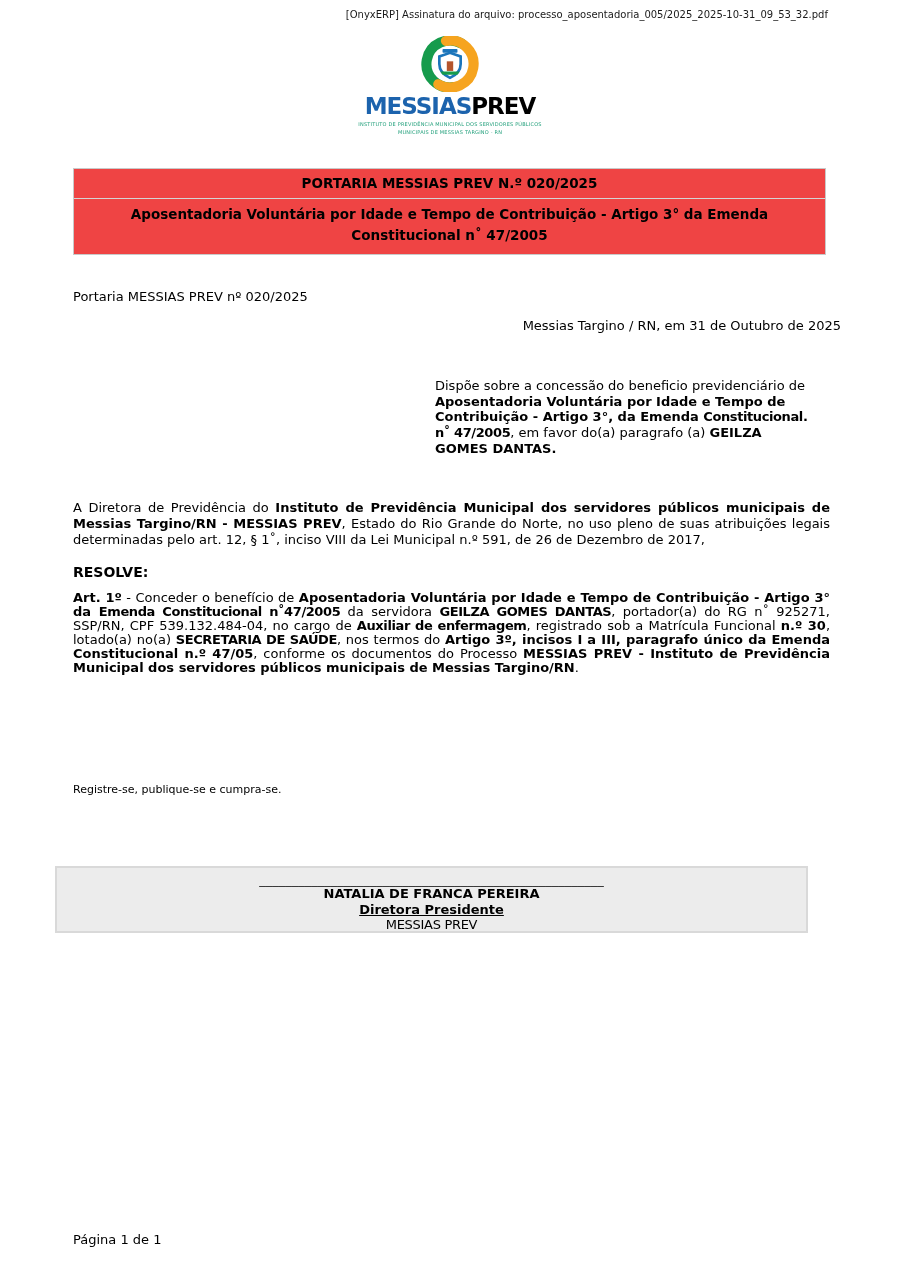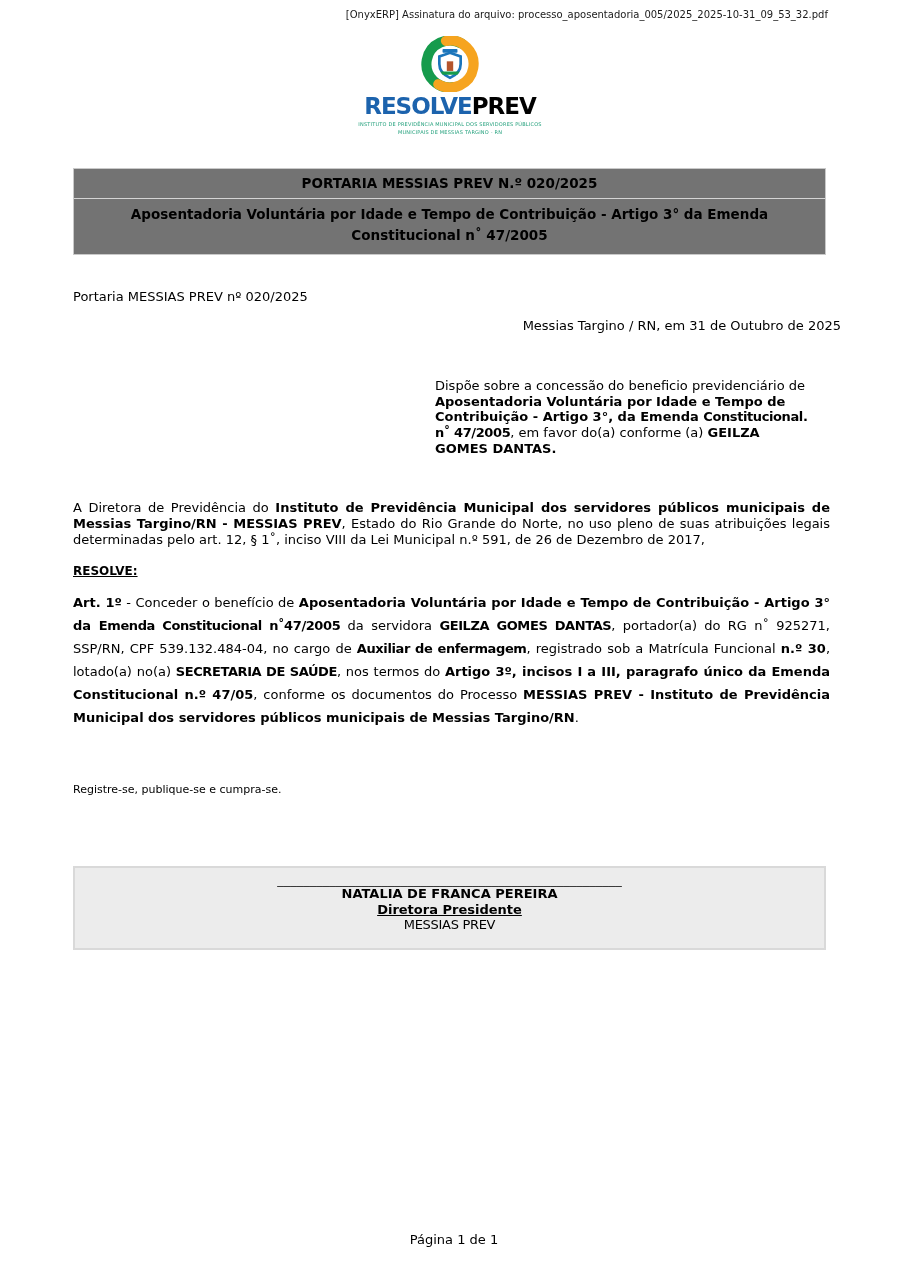--- a/index.html
+++ b/index.html
@@ -9,82 +9,82 @@
   }
   .abs{position:absolute;}
   .doc-header{top:9px;right:72px;font-size:10px;color:#1a1a1a;white-space:nowrap;text-align:right;}
   .logo-block{top:36px;left:0;width:100%;text-align:center;line-height:1;}
   .emblem{display:block;margin:0 auto;}
   .wordmark{margin-top:3px;font-size:23px;font-weight:bold;letter-spacing:-1px;line-height:1;}
   .wm-blue{color:#1c63ad;}
   .wm-green{color:#000000;}
   .logo-sub{margin-top:3px;font-size:5px;line-height:1.5;color:#23a07c;letter-spacing:.2px;}
   .title-box{
-    top:168px;left:73px;width:753px;background:#737373;border:1px solid #c9c9c9;
+    top:168px;left:73px;width:753px;background:#ef4444;border:1px solid #c9c9c9;
     text-align:center;font-weight:bold;font-size:13.5px;box-sizing:border-box;
   }
   .title-row1{padding:6px 8px 7px;border-bottom:1px solid #d4d4d4;}
   .title-row2{padding:5px 20px 8px;line-height:21px;}
   .title-row2-inner{max-width:690px;margin:0 auto;}
   .ref-line{top:289px;left:73px;font-size:13px;}
   .dateline{top:318px;left:73px;width:768px;text-align:right;font-size:13px;}
   .summary{top:378px;left:435px;width:378px;font-size:13px;line-height:15.7px;}
   .preamble{top:500px;left:73px;width:757px;font-size:13px;line-height:16.1px;text-align:justify;}
-  .resolve{top:564px;left:73px;font-size:12px;font-weight:bold;text-decoration:underline;}
-  .article1{top:591px;left:73px;width:757px;font-size:13px;line-height:23px;text-align:justify;}
+  .resolve{top:564px;left:73px;font-size:14px;font-weight:bold;}
+  .article1{top:591px;left:73px;width:757px;font-size:13px;line-height:14px;text-align:justify;}
   .article2{top:729px;left:73px;width:757px;font-size:13px;line-height:16.4px;}
   .closing{top:783px;left:73px;font-size:11px;}
   .sig-box{
-    top:866px;left:73px;width:753px;height:84px;background:#ececec;border:2px solid #d9d9d9;
+    top:866px;left:55px;width:753px;height:67px;background:#ececec;border:2px solid #d9d9d9;
     box-sizing:border-box;text-align:center;font-size:13px;
   }
   .sig-line{margin-top:5px;line-height:13px;font-size:13px;color:#222;}
   .sig-name{font-weight:bold;line-height:15.5px;}
   .sig-role{font-weight:bold;line-height:15.5px;text-decoration:underline;}
   .sig-org{line-height:15.5px;letter-spacing:-.3px;}
-  .page-number{top:1232px;left:73px;width:762px;text-align:center;font-size:13px;}
+  .page-number{top:1232px;left:73px;width:762px;text-align:left;font-size:13px;}
   .b{font-weight:bold;}
   .n{letter-spacing:-.4px;}
 </style>
 </head>
 <body>
 
 <div class="page">
 
   <div class="abs doc-header">[OnyxERP] Assinatura do arquivo: processo_aposentadoria_005/2025_2025-10-31_09_53_32.pdf</div>
 
   <div class="abs logo-block">
     <svg class="emblem" width="96" height="56" viewBox="0 0 180 104">
       <path d="M112,14 A44,44 0 1 0 97.6,95.3" fill="none" stroke-width="19" stroke-linecap="round" stroke="#169b4c"></path>
       <path d="M68,90 A44,44 0 1 0 82.4,8.7" fill="none" stroke-width="19" stroke-linecap="round" stroke="#f6a41f"></path>
       <circle cx="90" cy="52" r="27" fill="#ffffff"></circle>
       <rect x="76" y="24" width="28" height="7" rx="1.5" fill="#1b75bb"></rect>
       <path d="M90,31 l20,7 v14 c0,14 -9,21 -20,26 c-11,-5 -20,-12 -20,-26 v-14 z" fill="#ffffff" stroke-width="5" stroke="#1b75bb"></path>
       <rect x="84" y="47" width="12" height="18" fill="#b4552d"></rect>
       <path d="M72,66 h36 l-4,6 h-28 z" fill="#169b4c"></path>
     </svg>
-    <div class="wordmark"><span class="wm-blue">RESOLVE</span><span class="wm-green">PREV</span></div>
+    <div class="wordmark"><span class="wm-blue">MESSIAS</span><span class="wm-green">PREV</span></div>
     <div class="logo-sub">
       <div>INSTITUTO DE PREVIDÊNCIA MUNICIPAL DOS SERVIDORES PÚBLICOS</div>
       <div>MUNICIPAIS DE MESSIAS TARGINO - RN</div>
     </div>
   </div>
 
   <div class="abs title-box">
     <div class="title-row1">PORTARIA MESSIAS PREV N.º 020/2025</div>
     <div class="title-row2">
       <div class="title-row2-inner">Aposentadoria Voluntária por Idade e Tempo de Contribuição - Artigo 3° da Emenda Constitucional n˚ 47/2005</div>
     </div>
   </div>
 
   <div class="abs ref-line">Portaria MESSIAS PREV nº 020/2025</div>
 
   <div class="abs dateline">Messias Targino / RN, em 31 de Outubro de 2025</div>
 
-  <div class="abs summary"><span>Dispõe sobre a concessão do beneficio previdenciário de </span><span class="b">Aposentadoria Voluntária por Idade e Tempo de Contribuição - Artigo 3°, da Emenda </span><span class="b n">Constitucional. n˚ 47/2005</span><span>, em favor do(a) conforme (a) </span><span class="b">GEILZA GOMES DANTAS.</span></div>
+  <div class="abs summary"><span>Dispõe sobre a concessão do beneficio previdenciário de </span><span class="b">Aposentadoria Voluntária por Idade e Tempo de Contribuição - Artigo 3°, da Emenda </span><span class="b n">Constitucional. n˚ 47/2005</span><span>, em favor do(a) paragrafo (a) </span><span class="b">GEILZA GOMES DANTAS.</span></div>
 
   <div class="abs preamble"><span>A Diretora de Previdência do </span><span class="b">Instituto de Previdência Municipal dos servidores públicos municipais de Messias Targino/RN - MESSIAS PREV</span><span>, Estado do Rio Grande do Norte, no uso pleno de suas atribuições legais determinadas pelo art. 12, § 1˚, inciso VIII da Lei Municipal n.º 591, de 26 de Dezembro de 2017,</span></div>
 
   <div class="abs resolve">RESOLVE:</div>
 
   <div class="abs article1"><span class="b">Art. 1º</span><span> - Conceder o benefício de </span><span class="b">Aposentadoria Voluntária por Idade e Tempo de Contribuição - Artigo 3° da </span><span class="b n">Emenda Constitucional n˚47/2005</span><span> da servidora </span><span class="b n">GEILZA GOMES DANTAS</span><span>, portador(a) do RG n˚ 925271, SSP/RN, CPF 539.132.484-04, no cargo de </span><span class="b n">Auxiliar de enfermagem</span><span>, registrado sob a Matrícula Funcional </span><span class="b">n.º 30</span><span>, lotado(a) no(a) </span><span class="b n">SECRETARIA DE SAÚDE</span><span>, nos termos do </span><span class="b">Artigo 3º, incisos I a III, paragrafo único da Emenda Constitucional n.º 47/05</span><span>,  conforme os documentos do Processo  </span><span class="b">MESSIAS PREV - Instituto de Previdência Municipal dos servidores públicos municipais de Messias Targino/RN</span><span>.</span></div>
 
 
   <div class="abs closing">Registre-se, publique-se e cumpra-se.</div>
 

